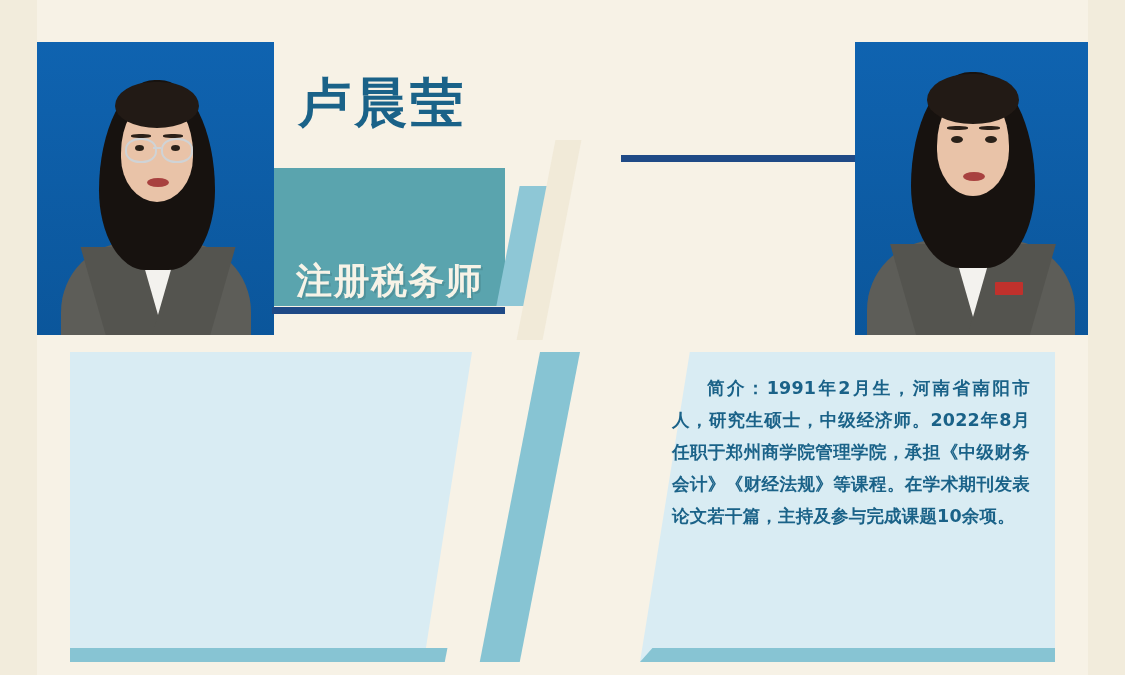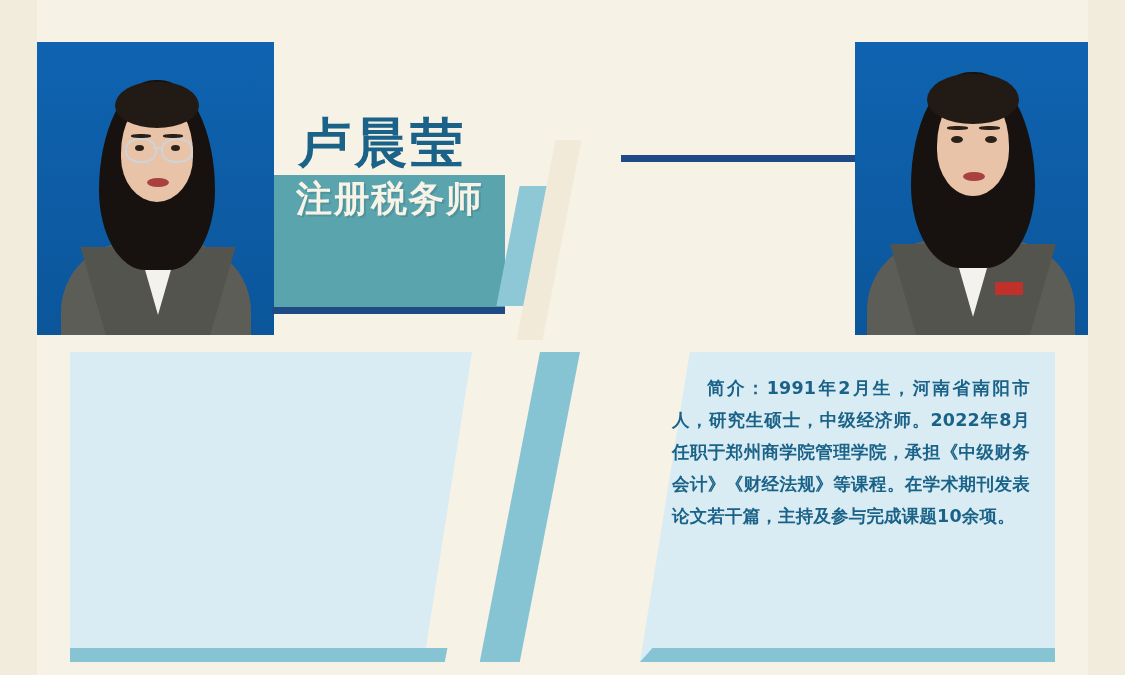--- a/index.html
+++ b/index.html
@@ -34,25 +34,25 @@
   .p-glass{position:absolute;border:2px solid #cfd3d6;border-radius:46%;}
   .p-gbridge{position:absolute;height:2px;background:#cfd3d6;}
   .p-badge{position:absolute;background:#c0312c;border-radius:1px;}
 
   
   .name{
     position:absolute;color:#1a6288;font-weight:bold;
     letter-spacing:.06em;white-space:pre;
     font-family:"DejaVu Sans","Liberation Sans",sans-serif;
   }
-  .name-left{left:298px;top:68px;font-size:53px;margin-top:40px;}
+  .name-left{left:298px;top:68px;font-size:53px;}
   .name-right{left:660px;top:68px;font-size:53px;}
 
   
-  .badge{position:absolute;display:flex;align-items:flex-start;margin-top:7px;}
+  .badge{position:absolute;display:flex;align-items:flex-end;}
   .badge-txt{
     color:#f7f3e7;font-weight:bold;font-size:36px;letter-spacing:.04em;
     font-family:"DejaVu Sans","Liberation Sans",sans-serif;
     text-shadow:2px 2px 0 rgba(0,0,0,.10);
   }
   .badge-left{left:274px;top:168px;width:231px;height:138px;background:#5aa4ae;}
   .badge-left .badge-txt{margin-left:22px;}
   .badge-right{left:590px;top:176px;width:262px;height:146px;background:#80c4d7;}
   .badge-right .badge-txt{margin-left:58px;}
 

